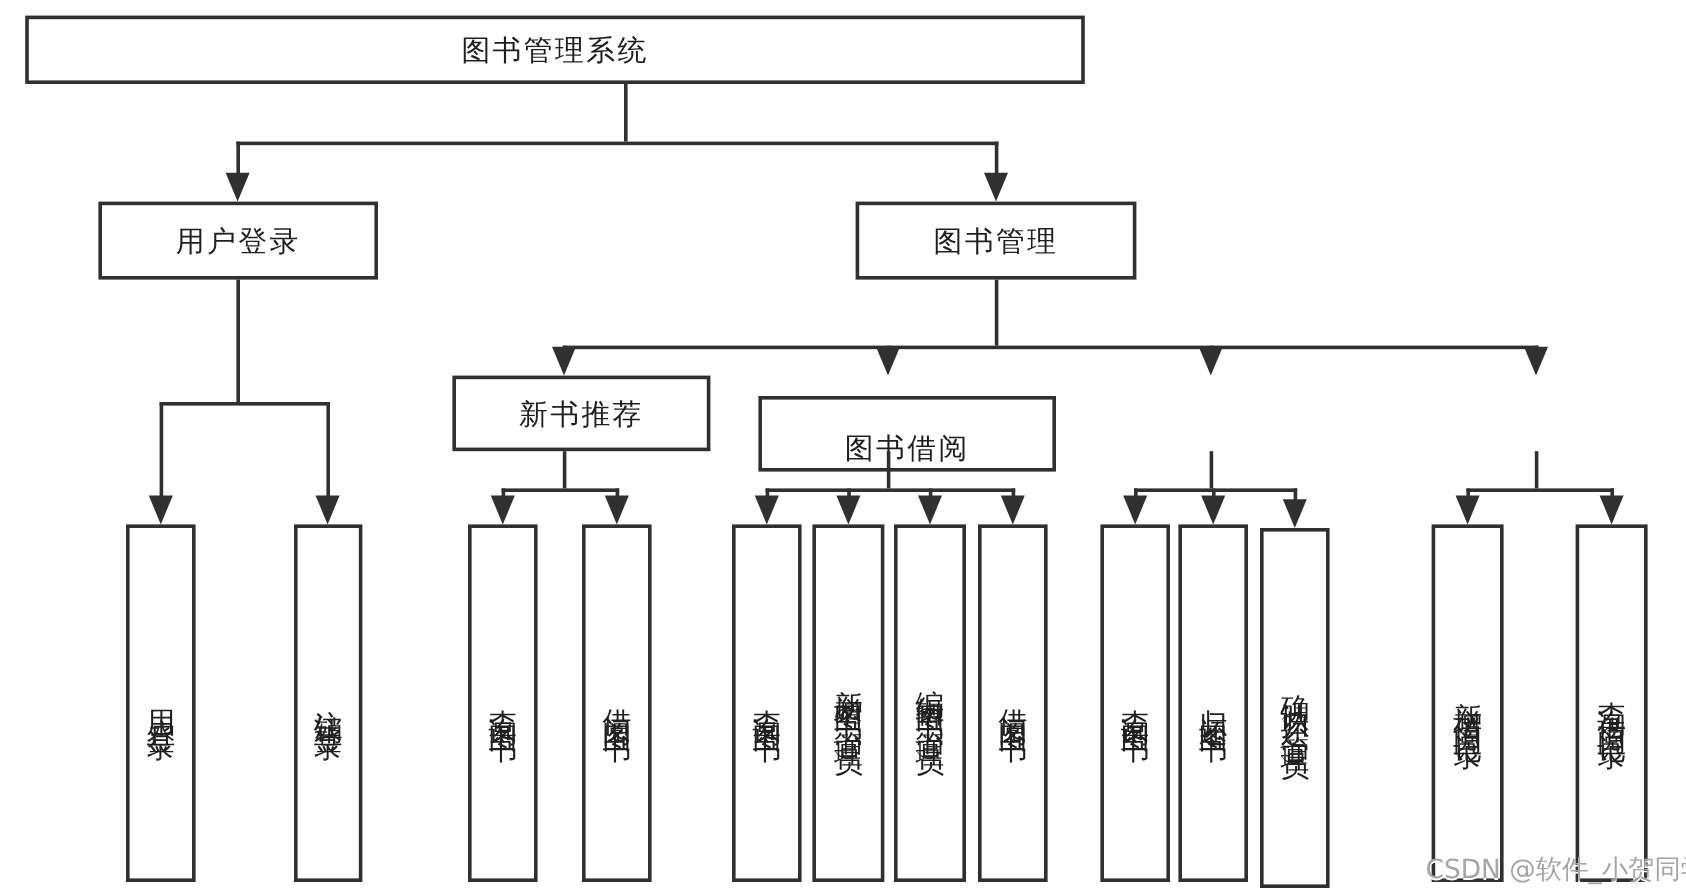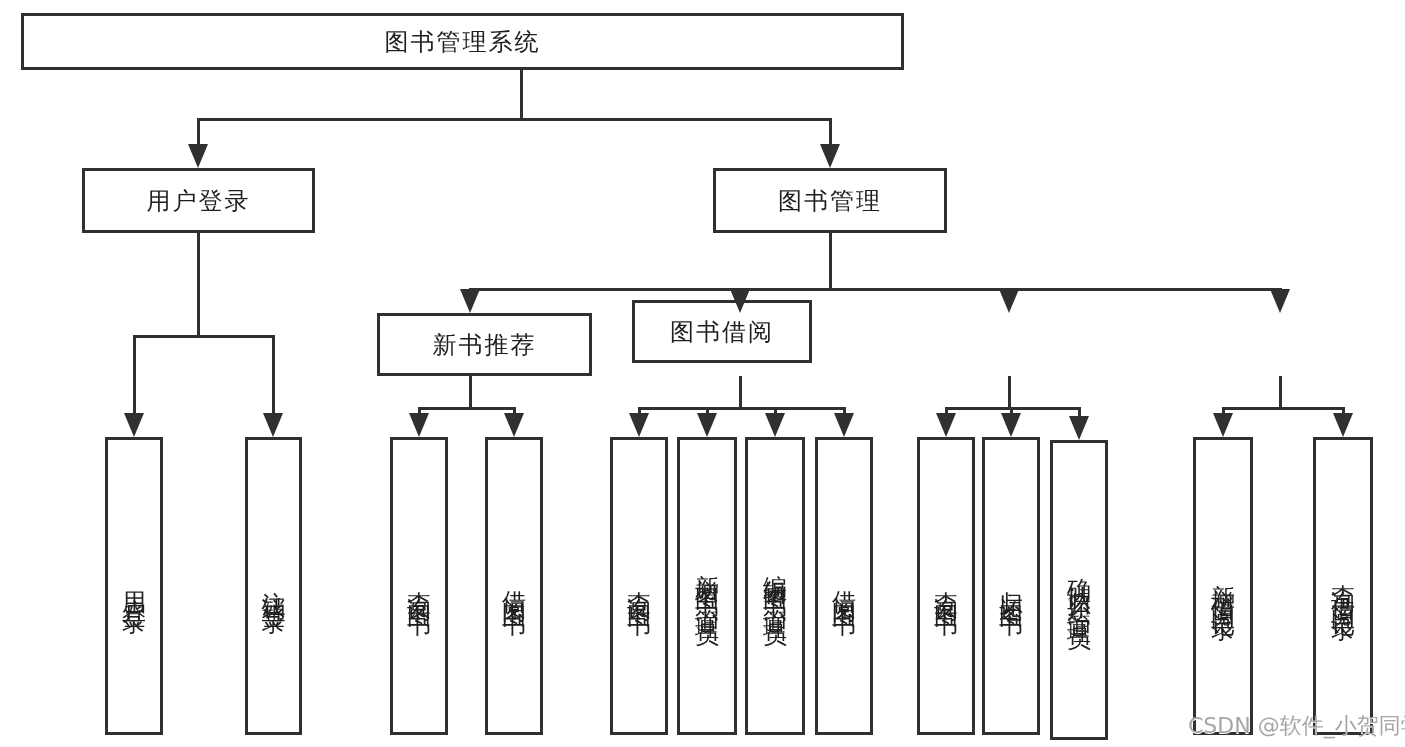--- a/index.html
+++ b/index.html
@@ -45,21 +45,21 @@
   <div class="box hbox" style="left:82px;top:168px;width:233px;height:65px;">
     <span>用户登录</span>
   </div>
   <div class="box hbox" style="left:713px;top:168px;width:234px;height:65px;">
     <span>图书管理</span>
   </div>
 
   <div class="box hbox" style="left:362px;top:313px;width:215px;height:63px;margin-left:15px;">
     <span>新书推荐</span>
   </div>
-  <div class="box hbox" style="left:632px;top:300px;width:180px;height:63px;">
+  <div class="box hbox" style="left:632px;top:330px;width:248px;height:63px;align-items:flex-end;">
     <span>图书借阅</span>
   </div>
 
   <div class="box vbox" style="left:105px;top:437px;width:58px;height:298px;">
     <span class="vlabel">用户登录</span>
   </div>
   <div class="box vbox" style="left:245px;top:437px;width:57px;height:298px;">
     <span class="vlabel">注销登录</span>
   </div>
 

